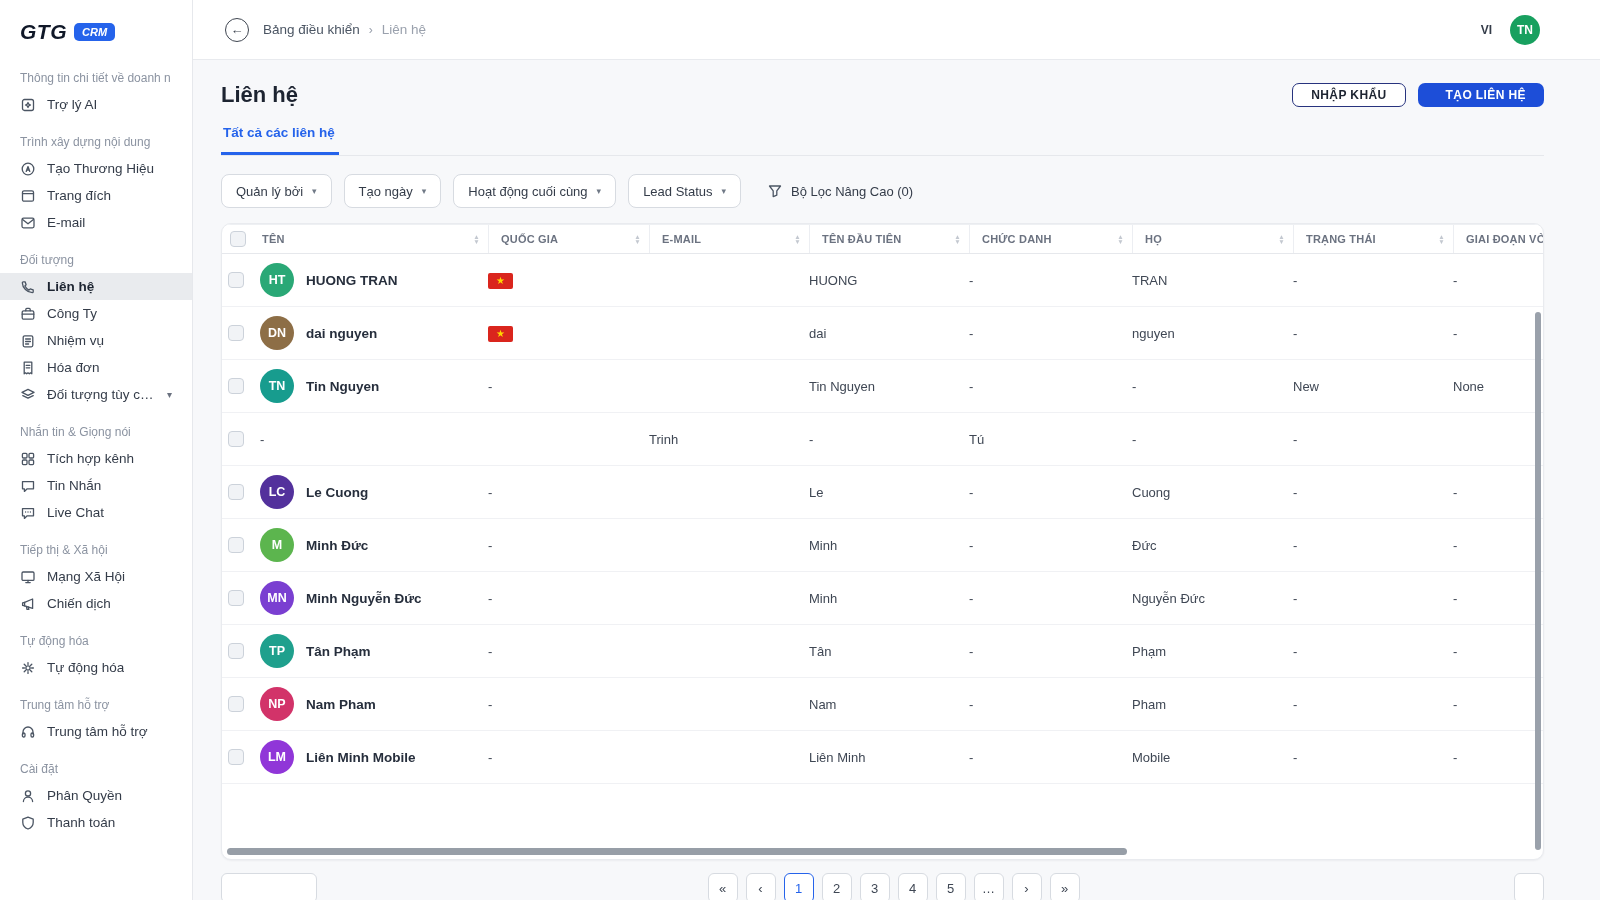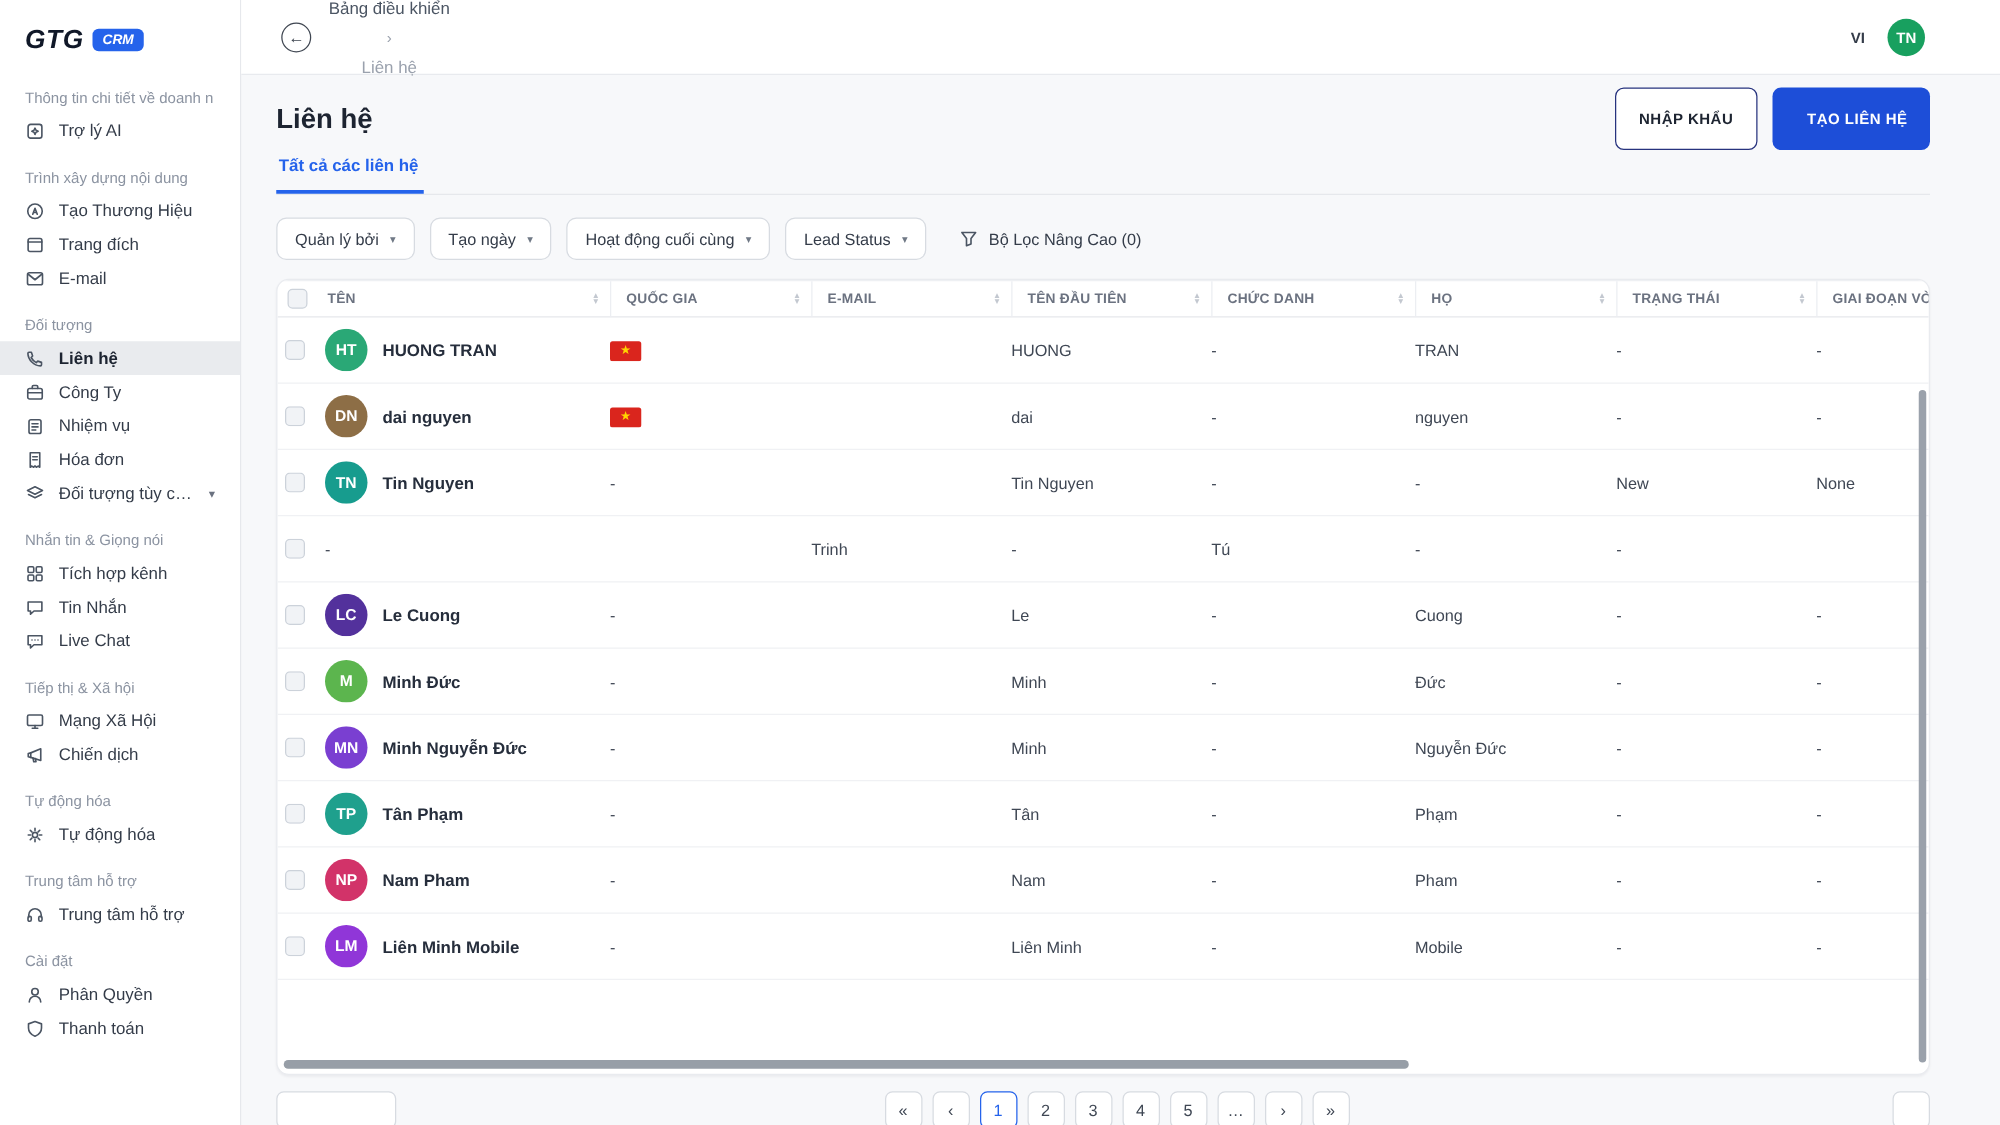--- a/index.html
+++ b/index.html
@@ -16,32 +16,32 @@
   .nav-item { display:flex; align-items:center; gap:10px; padding:5px 20px; font-size:13.5px; color:#343c49; cursor:pointer; white-space:nowrap; height:27px; }
   .nav-item.active { background:#e9ebee; color:#1d2431; font-weight:600; }
   .nav-icon { width:17px; height:16px; color:#4b5563; display:flex; align-items:center; flex:0 0 17px; }
   .nav-label { overflow:hidden; text-overflow:ellipsis; }
   .nav-chevron { margin-left:auto; color:#6b7280; font-size:10px; }
 
   
   .main { flex:1; display:flex; flex-direction:column; min-width:0; }
   .topbar { height:60px; background:#fff; border-bottom:1px solid #e8eaee; display:flex; align-items:center; padding:0 60px 0 32px; flex:0 0 60px; }
   .back-btn { width:24px; height:24px; border-radius:50%; border:1.5px solid #3f4651; color:#3f4651; display:flex; align-items:center; justify-content:center; font-size:13px; cursor:pointer; }
-  .breadcrumb { display:flex; align-items:center; gap:9px; margin-left:14px; font-size:13.5px;flex-direction:column; }
+  .breadcrumb { display:flex; align-items:center; gap:9px; margin-left:14px; font-size:13.5px; }
   .crumb-root { color:#4b5563; cursor:pointer; }
   .crumb-sep { color:#9aa1ad; font-size:12px; }
   .crumb-cur { color:#9aa1ad; }
   .lang { margin-left:auto; font-size:12px; font-weight:700; color:#343c49; cursor:pointer; }
   .user-avatar { width:30px; height:30px; border-radius:50%; color:#fff; font-weight:700; font-size:12px; display:flex; align-items:center; justify-content:center; margin-left:18px; cursor:pointer; }
 
   .content { flex:1; padding:0 56px 0 28px; overflow:hidden; position:relative; }
   .page-head { display:flex; align-items:center; margin-top:18px; height:33px; }
   .page-title { font-size:22px; font-weight:700; color:#1d2431; }
   .head-actions { margin-left:auto; display:flex; gap:12px; }
-  .btn { height:50px; border-radius:7px; font-size:12px; font-weight:700; letter-spacing:.4px; padding:0 18px; display:flex; align-items:center; cursor:pointer; font-family:inherit; }
+  .btn { height:24px; border-radius:7px; font-size:12px; font-weight:700; letter-spacing:.4px; padding:0 18px; display:flex; align-items:center; cursor:pointer; font-family:inherit; }
   .btn-outline { background:#fff; border:1px solid #27337e; color:#1d2431; }
   .btn-primary { border:none; color:#fff;padding-left:28px; }
 
   .tabs { margin-top:14px; border-bottom:1px solid #e6e8ec; display:flex; }
   .tab { padding:0 4px 12px 2px; font-size:13.5px; font-weight:600; border-bottom:3px solid transparent; cursor:pointer; }
   .tab.active { border-bottom-color:#2563eb; }
 
   .filters { margin-top:18px; display:flex; align-items:center; gap:12px; height:34px; }
   .filter-btn { height:34px; background:#fff; border:1px solid #d7dbe1; border-radius:8px; padding:0 14px; display:flex; align-items:center; gap:9px; font-size:13px; color:#343c49; cursor:pointer; white-space:nowrap; }
   .filter-caret { font-size:9px; color:#707986; }

